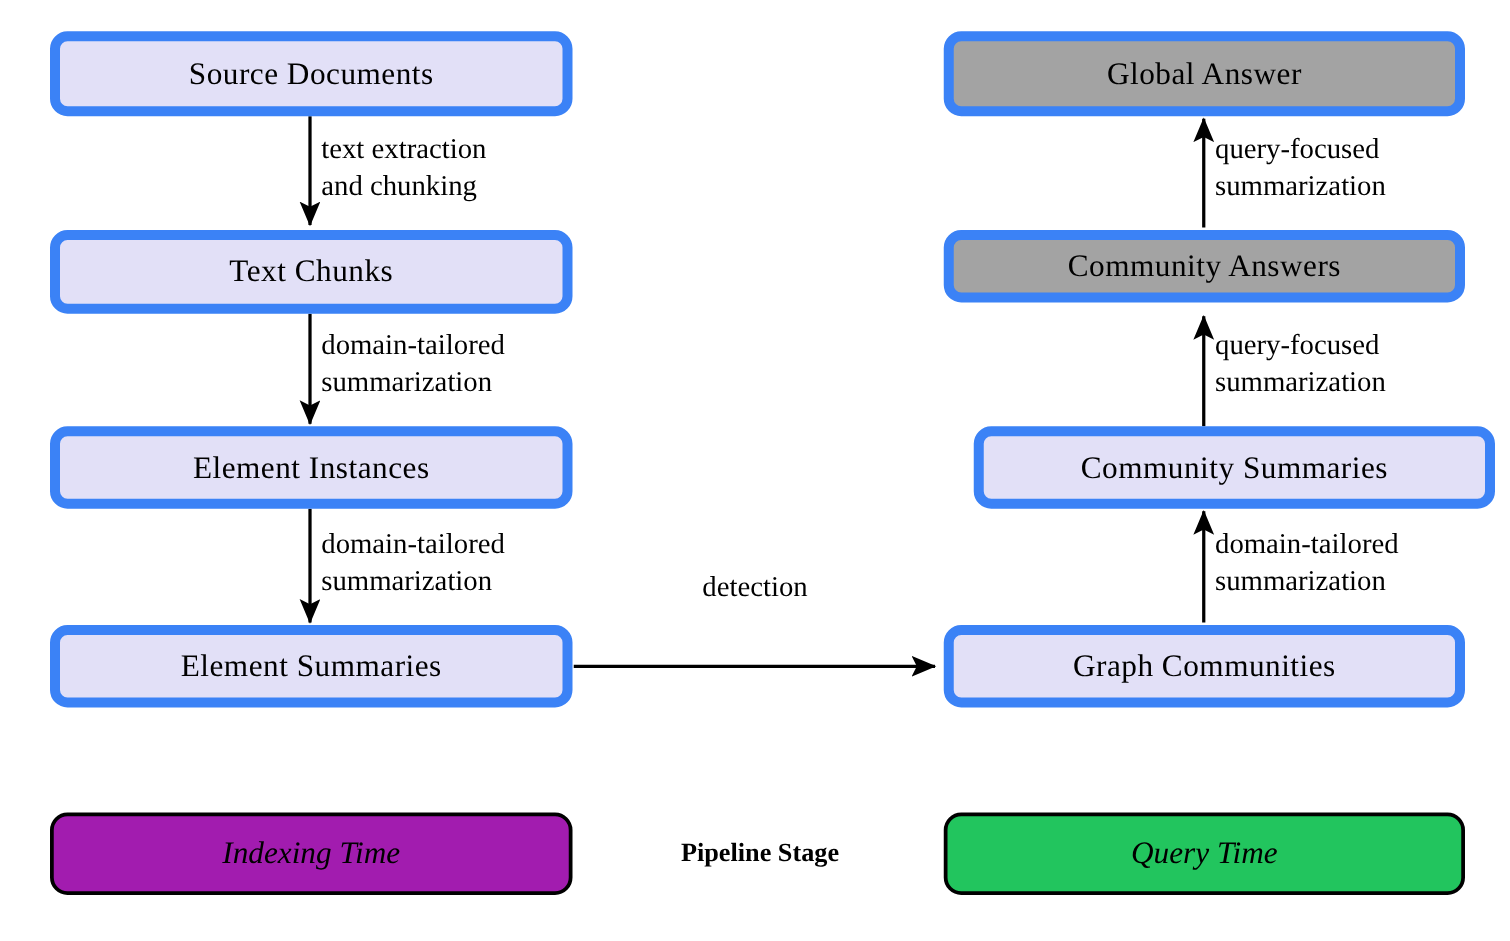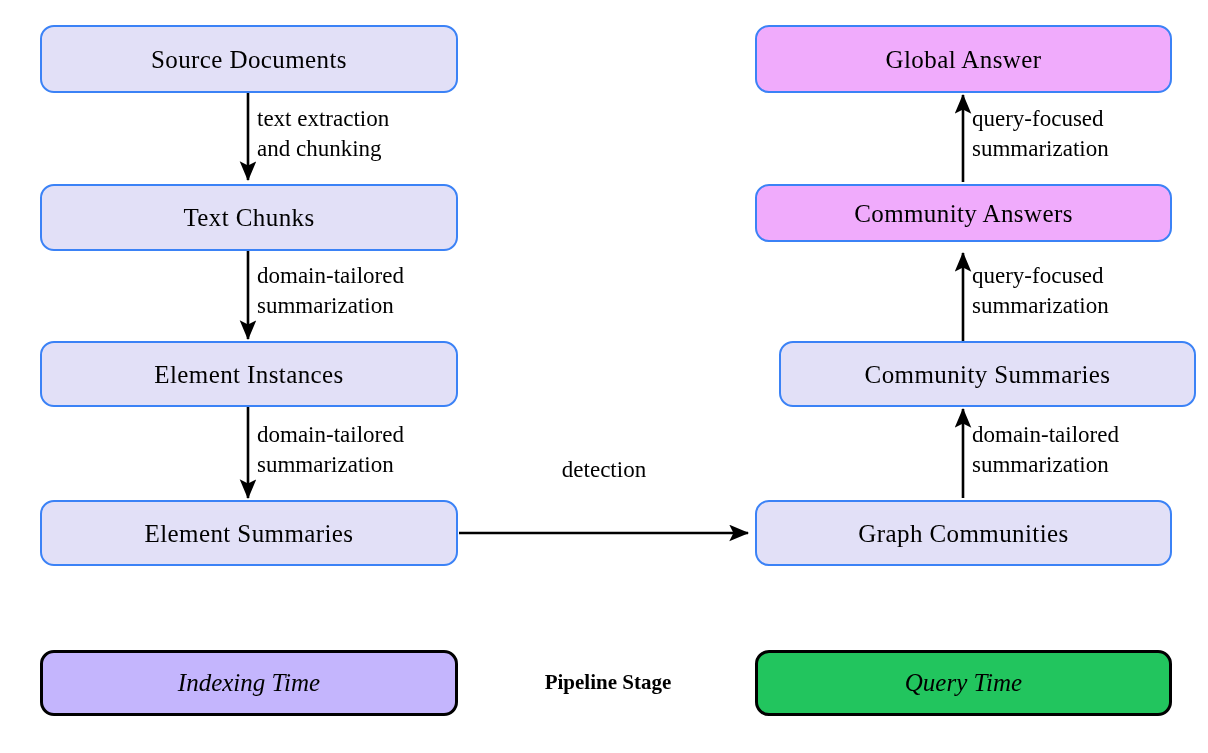--- a/index.html
+++ b/index.html
@@ -16,33 +16,33 @@
   #diagram {
     position: relative;
     width: 1208px;
     height: 753px;
   }
 
   
   .node {
     position: absolute;
     box-sizing: border-box;
-    border: 2px solid #3b82f6;
+    border: 8px solid #3b82f6;
     border-radius: 14px;
     display: flex;
     align-items: center;
     justify-content: center;
     font-size: 25px;
     line-height: 1;
     color: #000000;
     letter-spacing: 0.4px;
     white-space: nowrap;
   }
   .node.indexing { background: #e2e0f7; }
-  .node.query    { background: #f0abfc; }
+  .node.query    { background: #a3a3a3; }
 
   
   .edge-label {
     position: absolute;
     font-size: 23px;
     line-height: 1.32;
     color: #000000;
     white-space: nowrap;
   }
   .edge-label.center { text-align: center; }
@@ -64,21 +64,21 @@
     border: 3px solid #000000;
     border-radius: 14px;
     display: flex;
     align-items: center;
     justify-content: center;
     font-size: 25px;
     font-style: italic;
     color: #000000;
     white-space: nowrap;
   }
-  .legend-box.indexing { background: #c4b5fd; }
+  .legend-box.indexing { background: #a21caf; }
   .legend-box.query    { background: #22c55e; }
   .legend-caption {
     position: absolute;
     font-size: 21px;
     font-weight: bold;
     color: #000000;
     white-space: nowrap;
     text-align: center;
   }
 </style>

